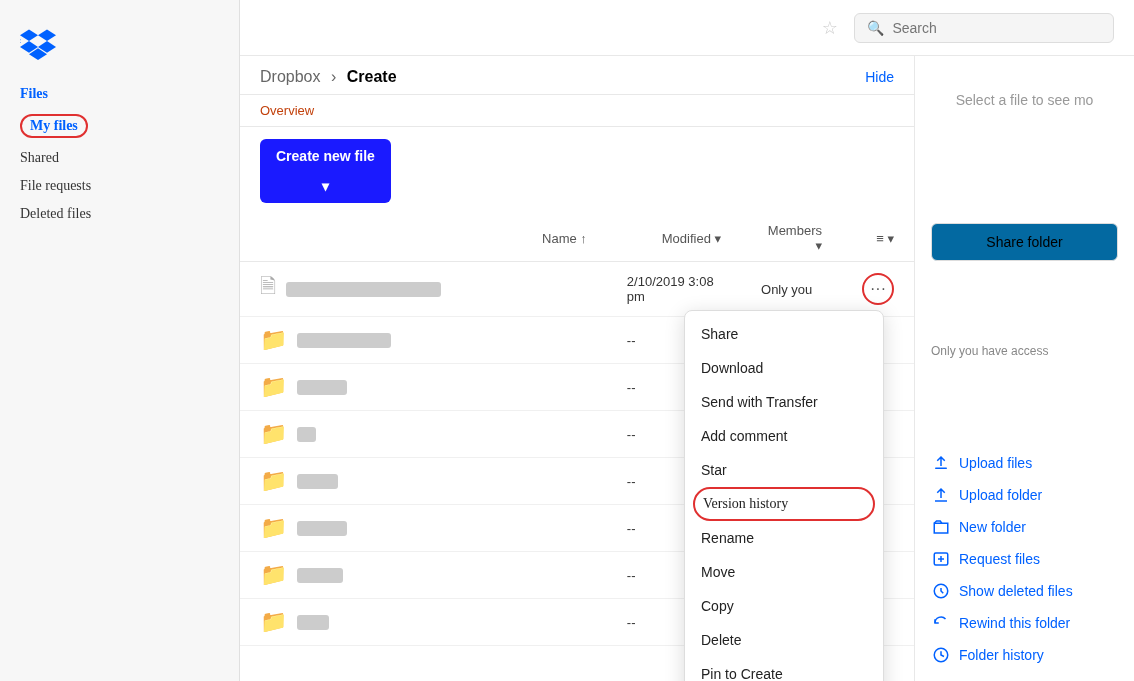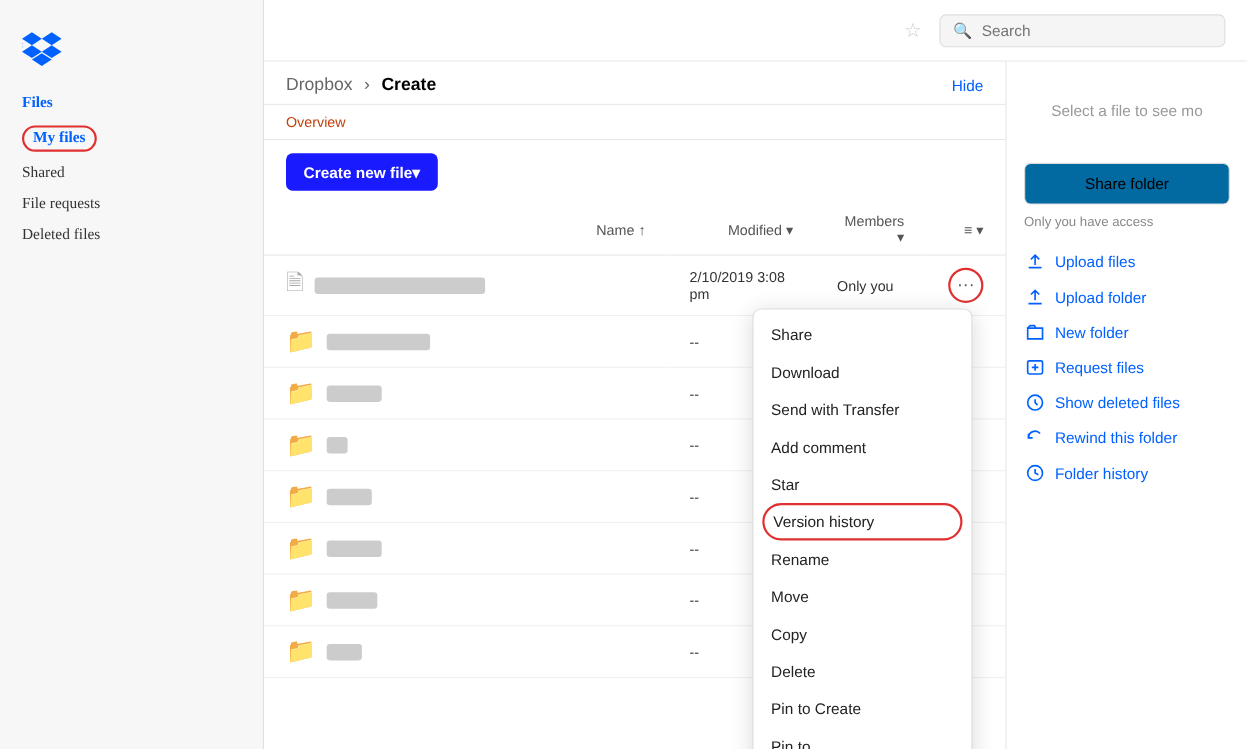--- a/index.html
+++ b/index.html
@@ -158,21 +158,22 @@
       background: #1a1aff;
       color: #fff;
       border: none;
       border-radius: 6px;
       padding: 9px 16px;
       font-size: 14px;
       font-weight: 600;
       cursor: pointer;
       display: flex;
       align-items: center;
-      gap: 0;
+      gap: 14px;
+      flex-direction: column;
     }
 
     
     .file-table {
       width: 100%;
       border-collapse: collapse;
     }
     .file-table thead tr {
       border-bottom: 1px solid #e8e8e8;
     }
@@ -254,32 +255,34 @@
       font-size: 14px;
       color: #222;
       display: flex;
       align-items: center;
     }
     .context-menu-item.highlighted {
       border: 2px solid #e03030;
       border-radius: 20px;
       margin: 0 8px;
       padding: 7px 8px;
+      font-family: Liberation Serif, serif;
     }
 
     
     #right-panel {
       width: 220px;
       border-left: 1px solid #e8e8e8;
       display: flex;
       flex-direction: column;
       padding: 16px;
       flex-shrink: 0;
       background: #fff;
       overflow-y: auto;
+      justify-content: space-between;
     }
     .select-file-msg {
       color: #999;
       font-size: 14px;
       text-align: center;
       margin-bottom: 20px;
       padding: 20px 0;
     }
     .share-folder-btn {
       background: #0369a1;

